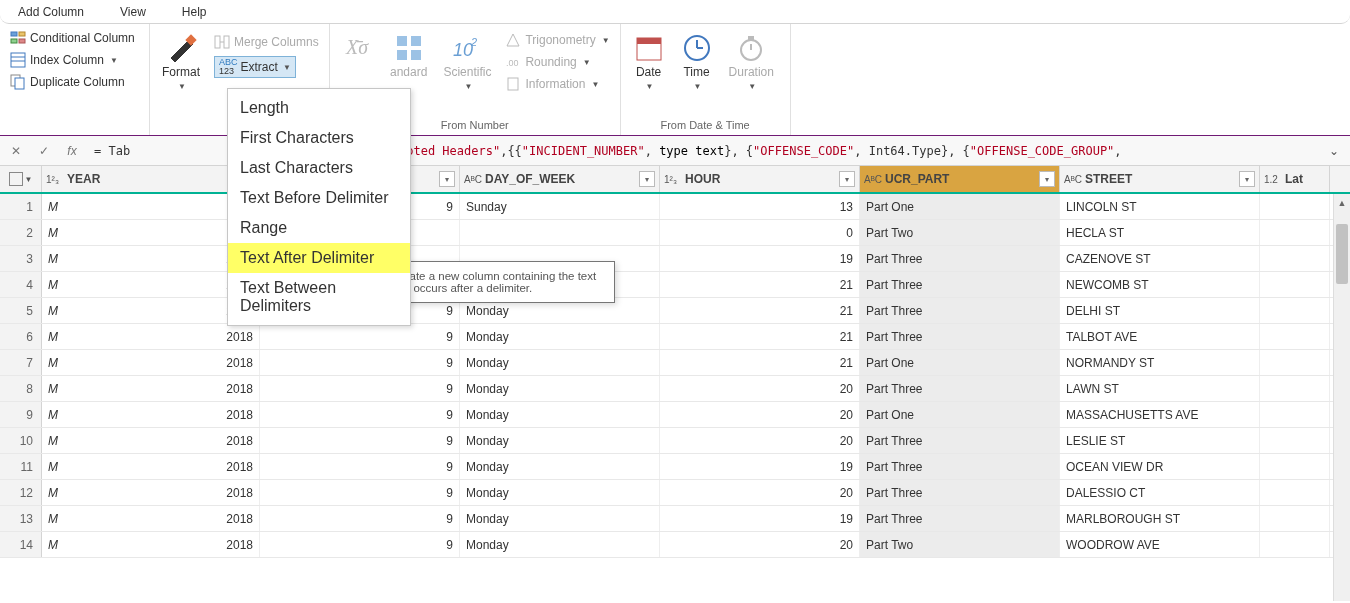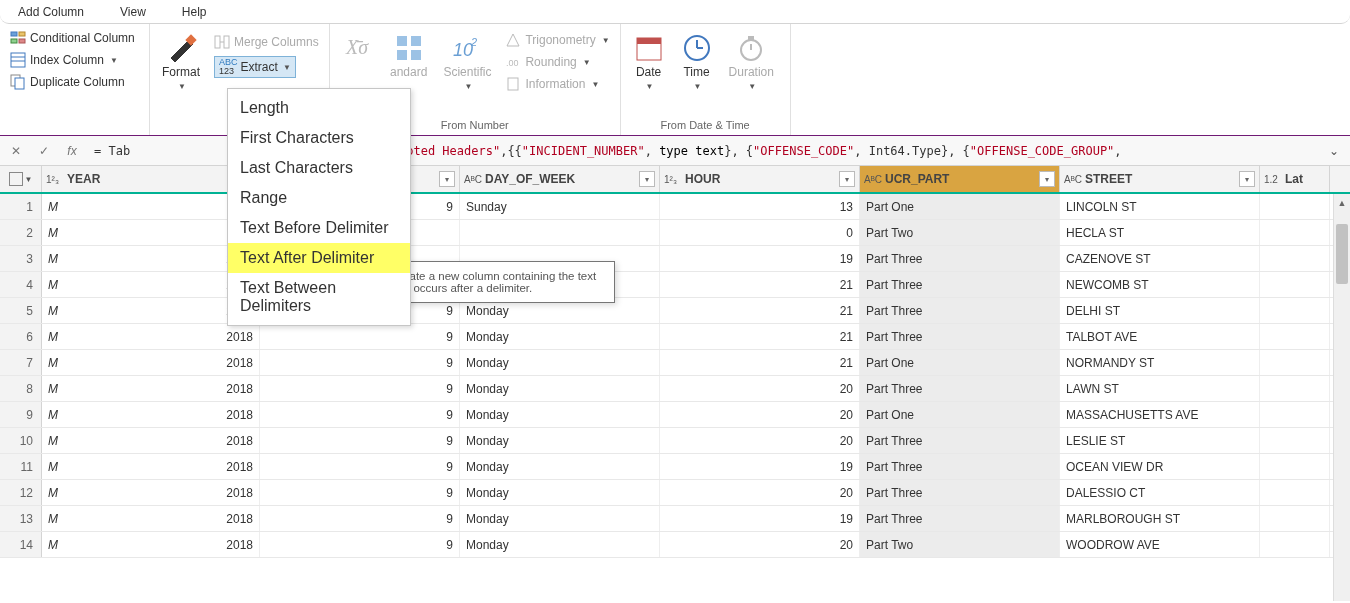--- a/index.html
+++ b/index.html
@@ -260,22 +260,22 @@
       </div>
     </div>
     <div class="ribbon-group-label">From Date &amp; Time</div>
   </div>
 </div>
 
 <div class="extract-menu">
   <div class="extract-menu-item">Length</div>
   <div class="extract-menu-item">First Characters</div>
   <div class="extract-menu-item">Last Characters</div>
+  <div class="extract-menu-item">Text Before Delimiter</div>
   <div class="extract-menu-item">Range</div>
-  <div class="extract-menu-item">Text Before Delimiter</div>
   <div class="extract-menu-item highlight">Text After Delimiter</div>
   <div class="extract-menu-item">Text Between Delimiters</div>
 </div>
 
 <div class="tooltip">Create a new column containing the text that occurs after a delimiter.</div>
 
 <div class="formula-bar">
   <div class="btn">
       <span>✕</span>
     </div>

